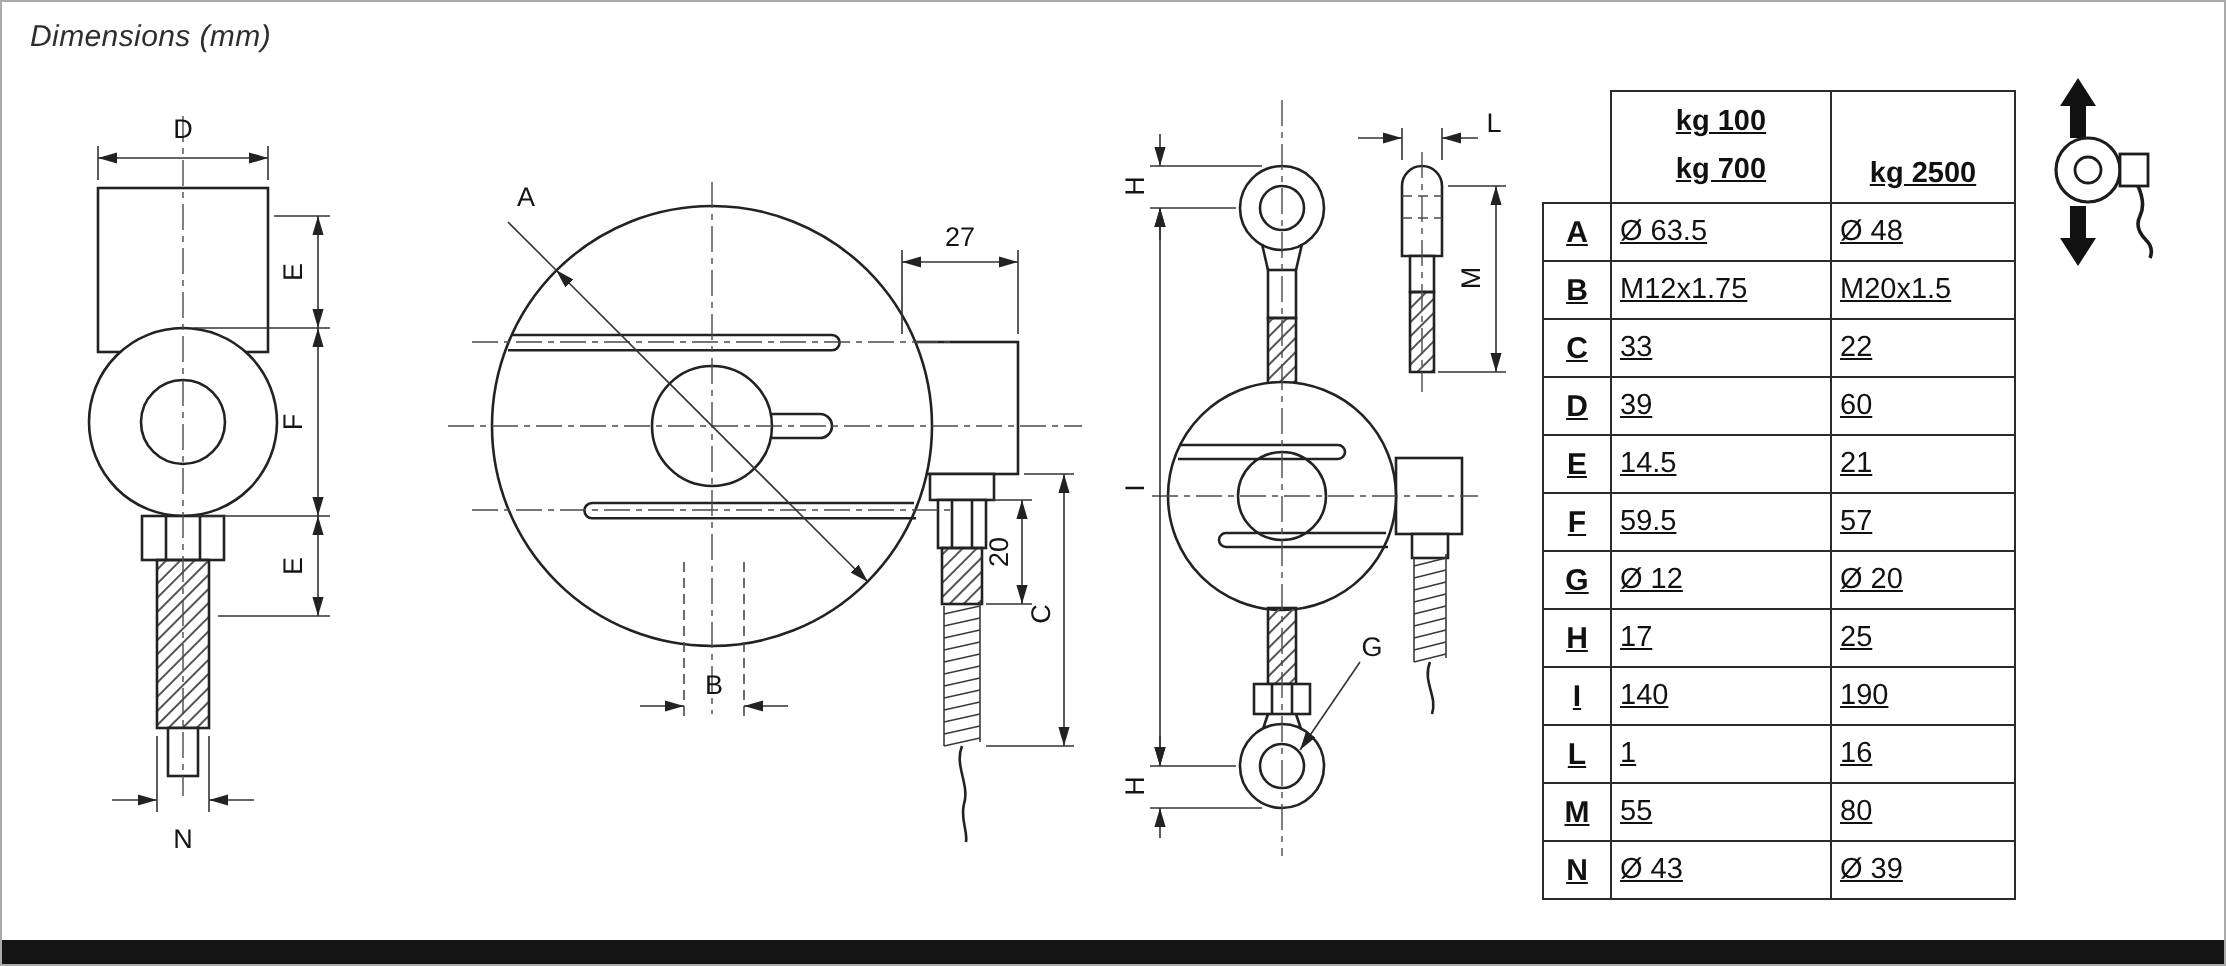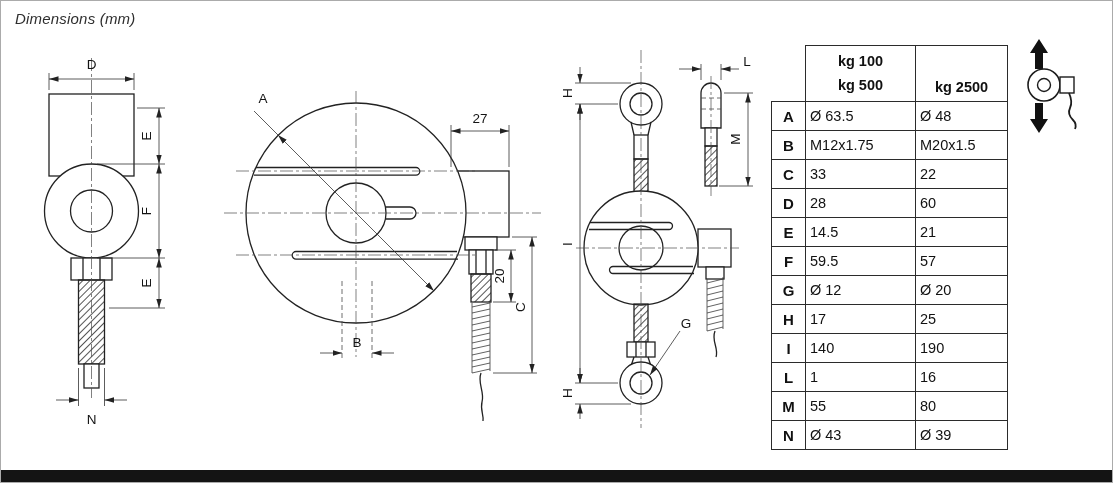--- a/index.html
+++ b/index.html
@@ -16,21 +16,21 @@
   .obj  { fill:#ffffff; stroke:#222222; stroke-width:1.3; }
   .objn { fill:none;    stroke:#222222; stroke-width:1.3; }
   .thin { fill:none;    stroke:#3a3a3a; stroke-width:.8; }
   .dim  { fill:none;    stroke:#333333; stroke-width:.8; }
   .cl   { fill:none;    stroke:#4a4a4a; stroke-width:.7; stroke-dasharray:13 3 3 3; }
   .dash { fill:none;    stroke:#4a4a4a; stroke-width:.8; stroke-dasharray:5 3; }
 
   
   .dims-table { position:absolute; left:770px; top:44px; }
   .dims-table table { border-collapse:collapse; font-size:14.5px; color:#111; }
-  .dims-table th, .dims-table td { border:1px solid #2b2b2b; vertical-align:middle; padding:0 4px; }
+  .dims-table th, .dims-table td { border:1px solid #2b2b2b; vertical-align:middle; padding:0 4px;text-decoration:underline; }
   .dims-table thead th { height:56px; font-weight:bold; font-size:14.5px; }
   .dims-table th.corner { border:none; width:34px; }
   .dims-table th.h1 { width:110px; }
   .dims-table th.h2 { width:92px; vertical-align:bottom; padding-bottom:6px; }
   .dims-table th.h1 span { display:block; line-height:1.6; }
   .dims-table tbody tr { height:29px; }
   .dims-table tbody th { font-weight:bold; font-size:15px; }
 </style>
 </head>
 <body>
@@ -226,21 +226,21 @@
     <path fill="#111" d="M26,97 L17,83 L22,83 L22,67 L30,67 L30,83 L35,83 Z"></path>
   </svg>
 
   <div class="dims-table">
     <table>
       <thead>
         <tr>
           <th class="corner"></th>
           <th class="h1">
             <span>kg 100</span>
-            <span>kg 500</span>
+            <span>kg 700</span>
           </th>
           <th class="h2">kg 2500</th>
         </tr>
       </thead>
       <tbody>
           <tr>
             <th>A</th>
             <td>Ø 63.5</td>
             <td>Ø 48</td>
           </tr>
@@ -249,21 +249,21 @@
             <td>M12x1.75</td>
             <td>M20x1.5</td>
           </tr>
           <tr>
             <th>C</th>
             <td>33</td>
             <td>22</td>
           </tr>
           <tr>
             <th>D</th>
-            <td>28</td>
+            <td>39</td>
             <td>60</td>
           </tr>
           <tr>
             <th>E</th>
             <td>14.5</td>
             <td>21</td>
           </tr>
           <tr>
             <th>F</th>
             <td>59.5</td>

